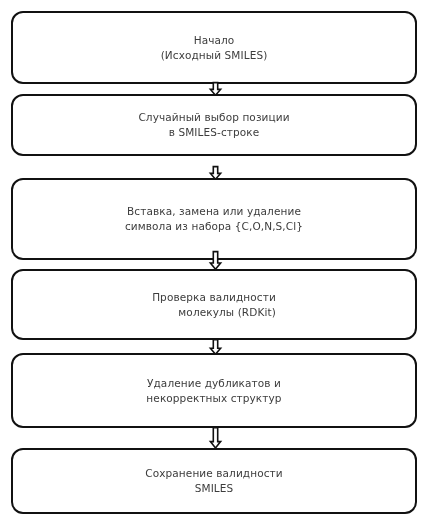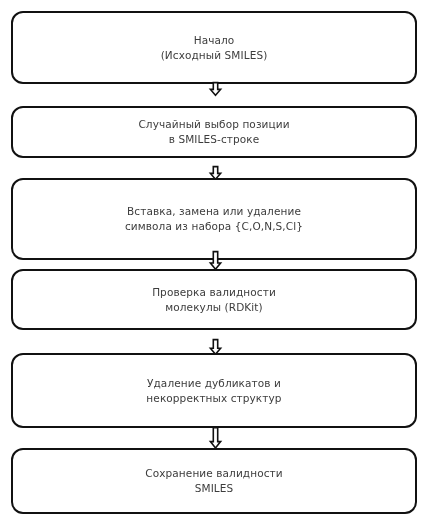--- a/index.html
+++ b/index.html
@@ -44,23 +44,23 @@
     line-height: 15px;
     color: #3c3c3c;
     letter-spacing: 0.1px;
     white-space: pre-line;
     padding: 0 14px;
     font-family: "DejaVu Sans", "Liberation Sans", sans-serif;
   }
 
   
   .node-1 { top: 11px;  height: 73px; }
-  .node-2 { top: 94px;  height: 52px; margin-top: 12px; }
+  .node-2 { top: 94px;  height: 62px; }
   .node-3 { top: 178px; height: 82px; }
-  .node-4 { top: 269px; height: 61px; }
+  .node-4 { top: 269px; height: 71px; text-align: right; }
   .node-5 { top: 353px; height: 75px; }
   .node-6 { top: 448px; height: 66px; }
 
   
   .flow-arrow {
     position: absolute;
     left: 0;
     width: 430px;
     display: flex;
     align-items: center;

